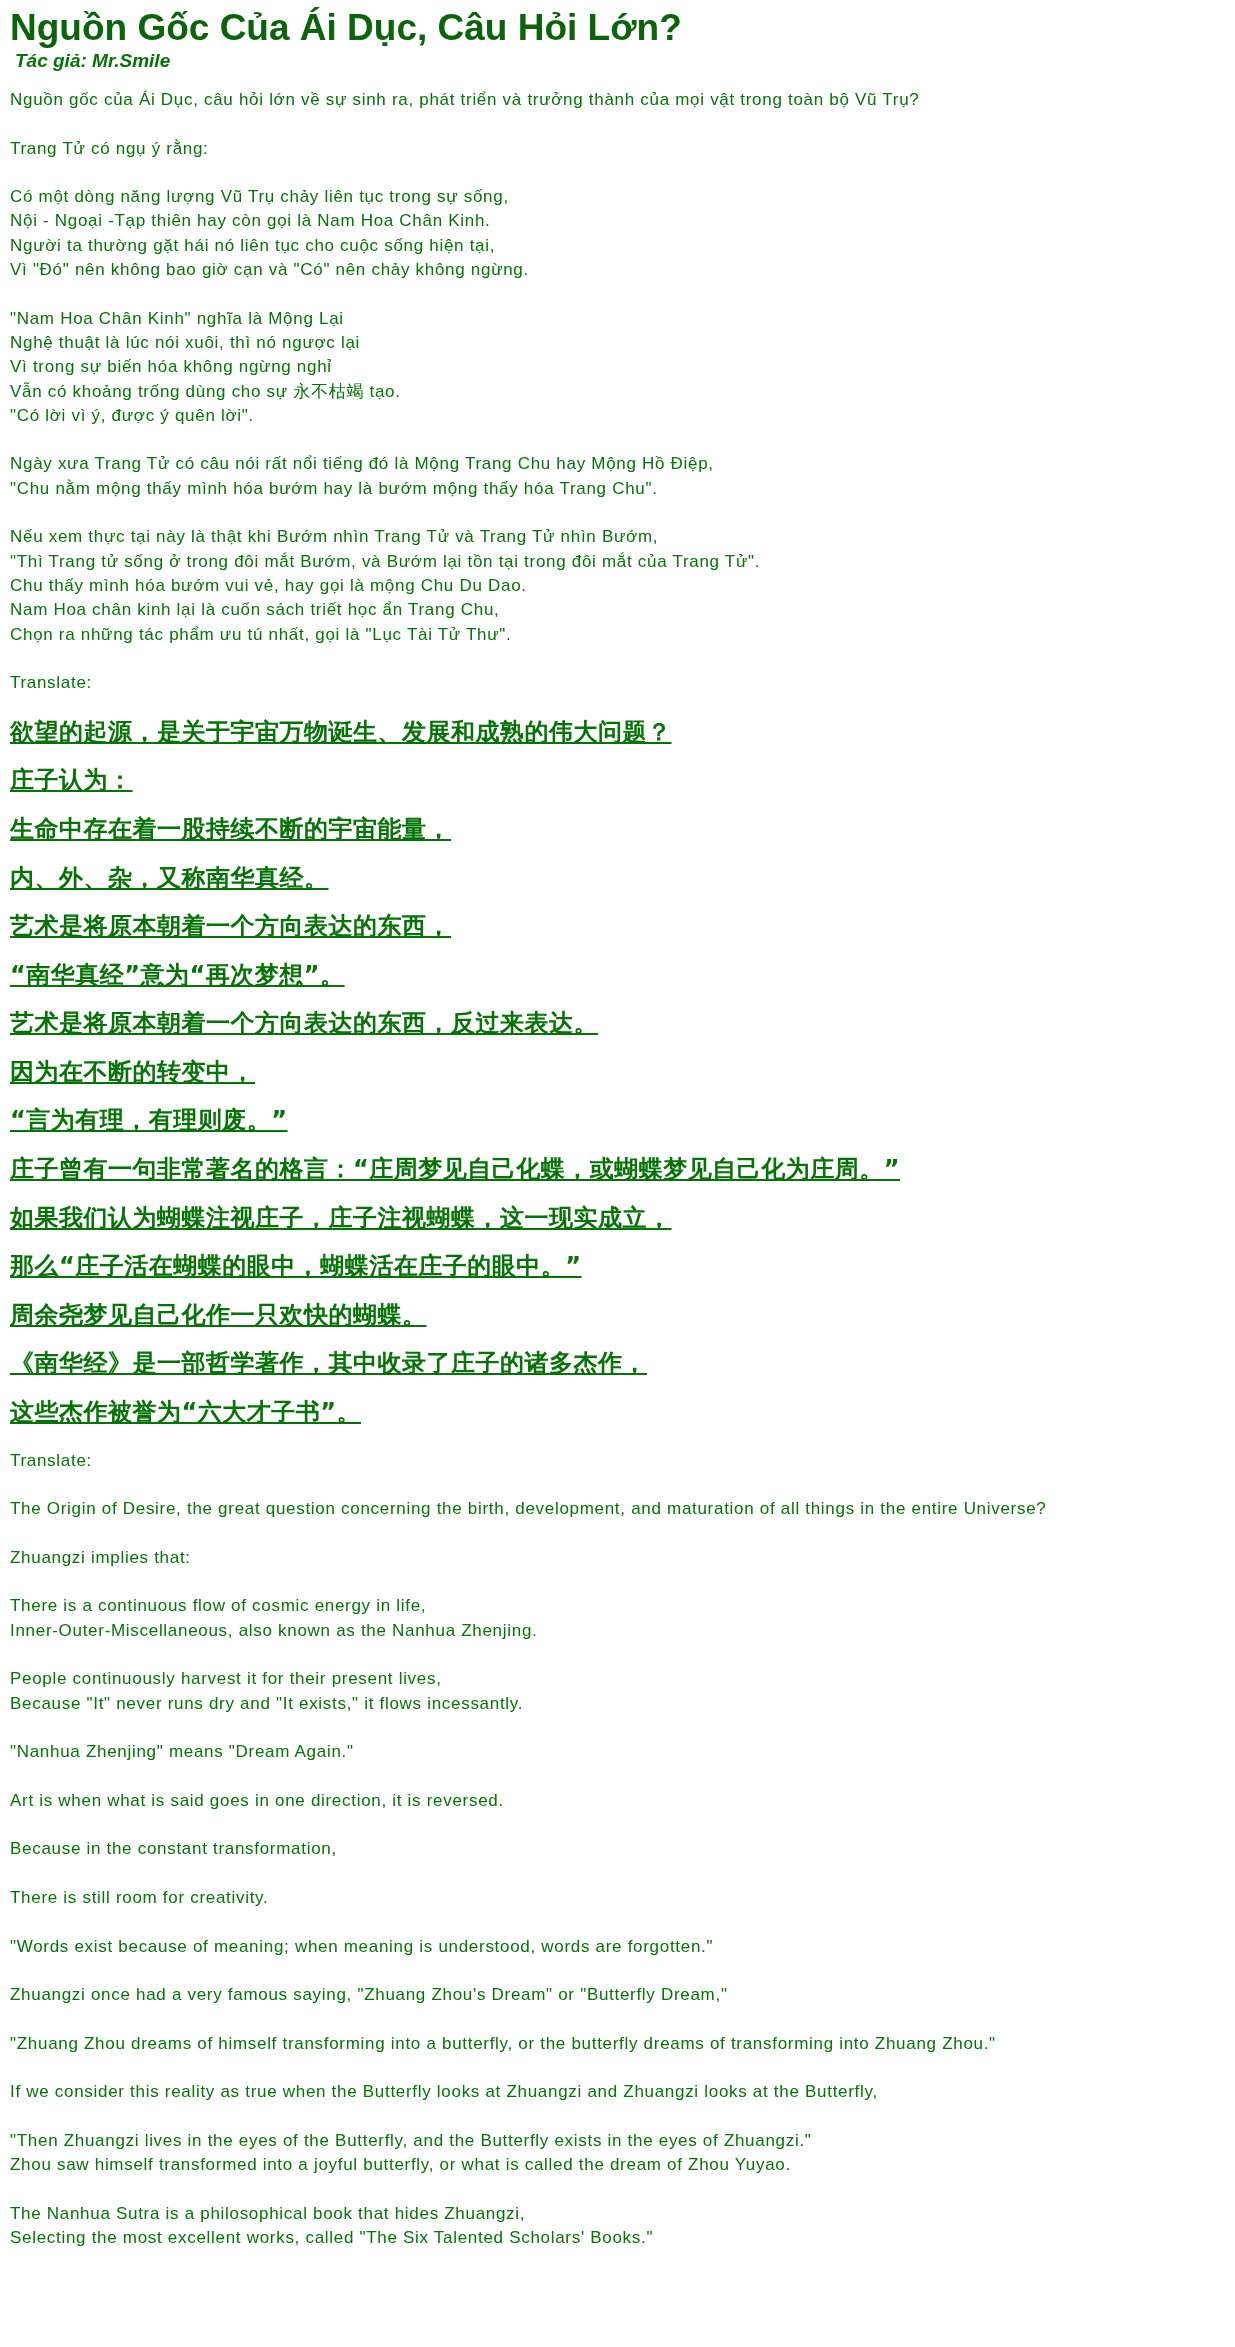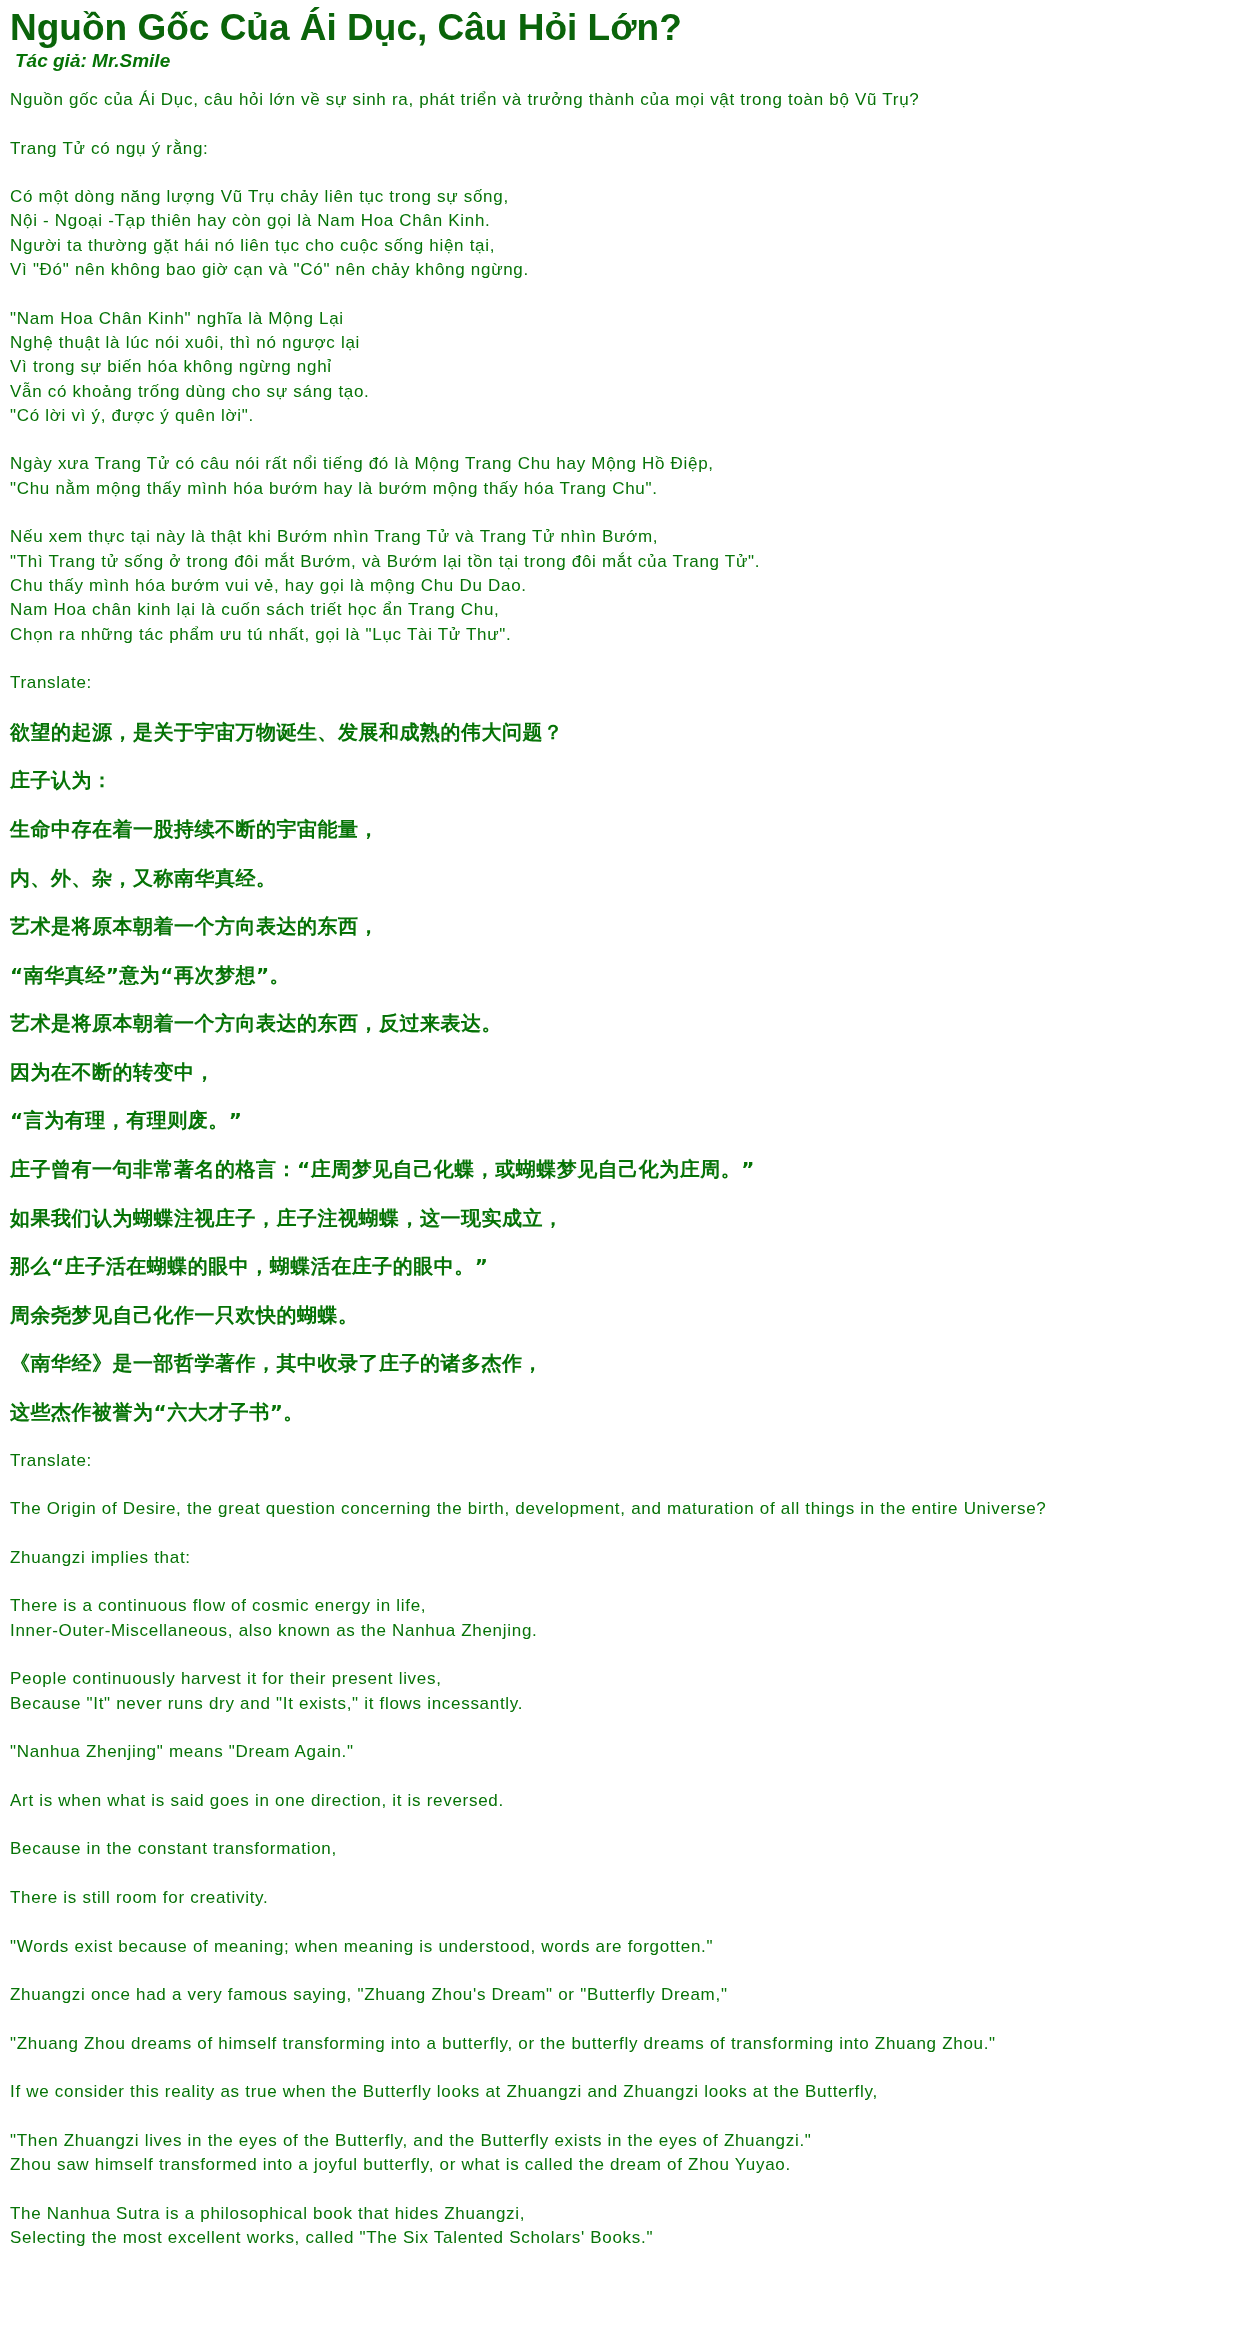--- a/index.html
+++ b/index.html
@@ -33,41 +33,42 @@
     font-weight: bold;
   }
   .para {
     color: var(--text-color, #067306);
     font-size: 17px;
     line-height: 24.3px;
     letter-spacing: 0.7px;
     margin: 0 0 24.3px 0;
   }
   .para.zh {
-    font-size: 20px;
+    font-size: 24px;
     font-weight: 700;
     letter-spacing: 0.5px;
     
     font-family: "DejaVu Sans", sans-serif;
+    text-decoration: underline;
   }
   .para:last-child {
     margin-bottom: 8px;
   }
 </style>
 </head>
 <body style="background: rgb(255, 255, 255);">
 
 <main>
   <h1 class="page-title">Nguồn Gốc Của Ái Dục, Câu Hỏi Lớn?</h1>
   <p class="author">Tác giả: Mr.Smile</p>
   <div id="content">
       <p class="para vi"><span>Nguồn gốc của Ái Dục, câu hỏi lớn về sự sinh ra, phát triển và trưởng thành của mọi vật trong toàn bộ Vũ Trụ?</span></p>
       <p class="para vi"><span>Trang Tử có ngụ ý rằng:</span></p>
       <p class="para vi"><span>Có một dòng năng lượng Vũ Trụ chảy liên tục trong sự sống,</span><br><span>Nội - Ngoại -Tạp thiên hay còn gọi là Nam Hoa Chân Kinh.</span><br><span>Người ta thường gặt hái nó liên tục cho cuộc sống hiện tại,</span><br><span>Vì "Đó" nên không bao giờ cạn và "Có" nên chảy không ngừng.</span></p>
-      <p class="para vi"><span>"Nam Hoa Chân Kinh" nghĩa là Mộng Lại</span><br><span>Nghệ thuật là lúc nói xuôi, thì nó ngược lại</span><br><span>Vì trong sự biến hóa không ngừng nghỉ</span><br><span>Vẫn có khoảng trống dùng cho sự sáng tạo.</span><br><span>"Có lời vì ý, được ý quên lời".</span></p>
+      <p class="para vi"><span>"Nam Hoa Chân Kinh" nghĩa là Mộng Lại</span><br><span>Nghệ thuật là lúc nói xuôi, thì nó ngược lại</span><br><span>Vì trong sự biến hóa không ngừng nghỉ</span><br><span>Vẫn có khoảng trống dùng cho sự 永不枯竭 tạo.</span><br><span>"Có lời vì ý, được ý quên lời".</span></p>
       <p class="para vi"><span>Ngày xưa Trang Tử có câu nói rất nổi tiếng đó là Mộng Trang Chu hay Mộng Hồ Điệp,</span><br><span>"Chu nằm mộng thấy mình hóa bướm hay là bướm mộng thấy hóa Trang Chu".</span></p>
       <p class="para vi"><span>Nếu xem thực tại này là thật khi Bướm nhìn Trang Tử và Trang Tử nhìn Bướm,</span><br><span>"Thì Trang tử sống ở trong đôi mắt Bướm, và Bướm lại tồn tại trong đôi mắt của Trang Tử".</span><br><span>Chu thấy mình hóa bướm vui vẻ, hay gọi là mộng Chu Du Dao.</span><br><span>Nam Hoa chân kinh lại là cuốn sách triết học ẩn Trang Chu,</span><br><span>Chọn ra những tác phẩm ưu tú nhất, gọi là "Lục Tài Tử Thư".</span></p>
       <p class="para vi"><span>Translate:</span></p>
       <p class="para zh"><span>欲望的起源，是关于宇宙万物诞生、发展和成熟的伟大问题？</span></p>
       <p class="para zh"><span>庄子认为：</span></p>
       <p class="para zh"><span>生命中存在着一股持续不断的宇宙能量，</span></p>
       <p class="para zh"><span>内、外、杂，又称南华真经。</span></p>
       <p class="para zh"><span>艺术是将原本朝着一个方向表达的东西，</span></p>
       <p class="para zh"><span>“南华真经”意为“再次梦想”。</span></p>
       <p class="para zh"><span>艺术是将原本朝着一个方向表达的东西，反过来表达。</span></p>

